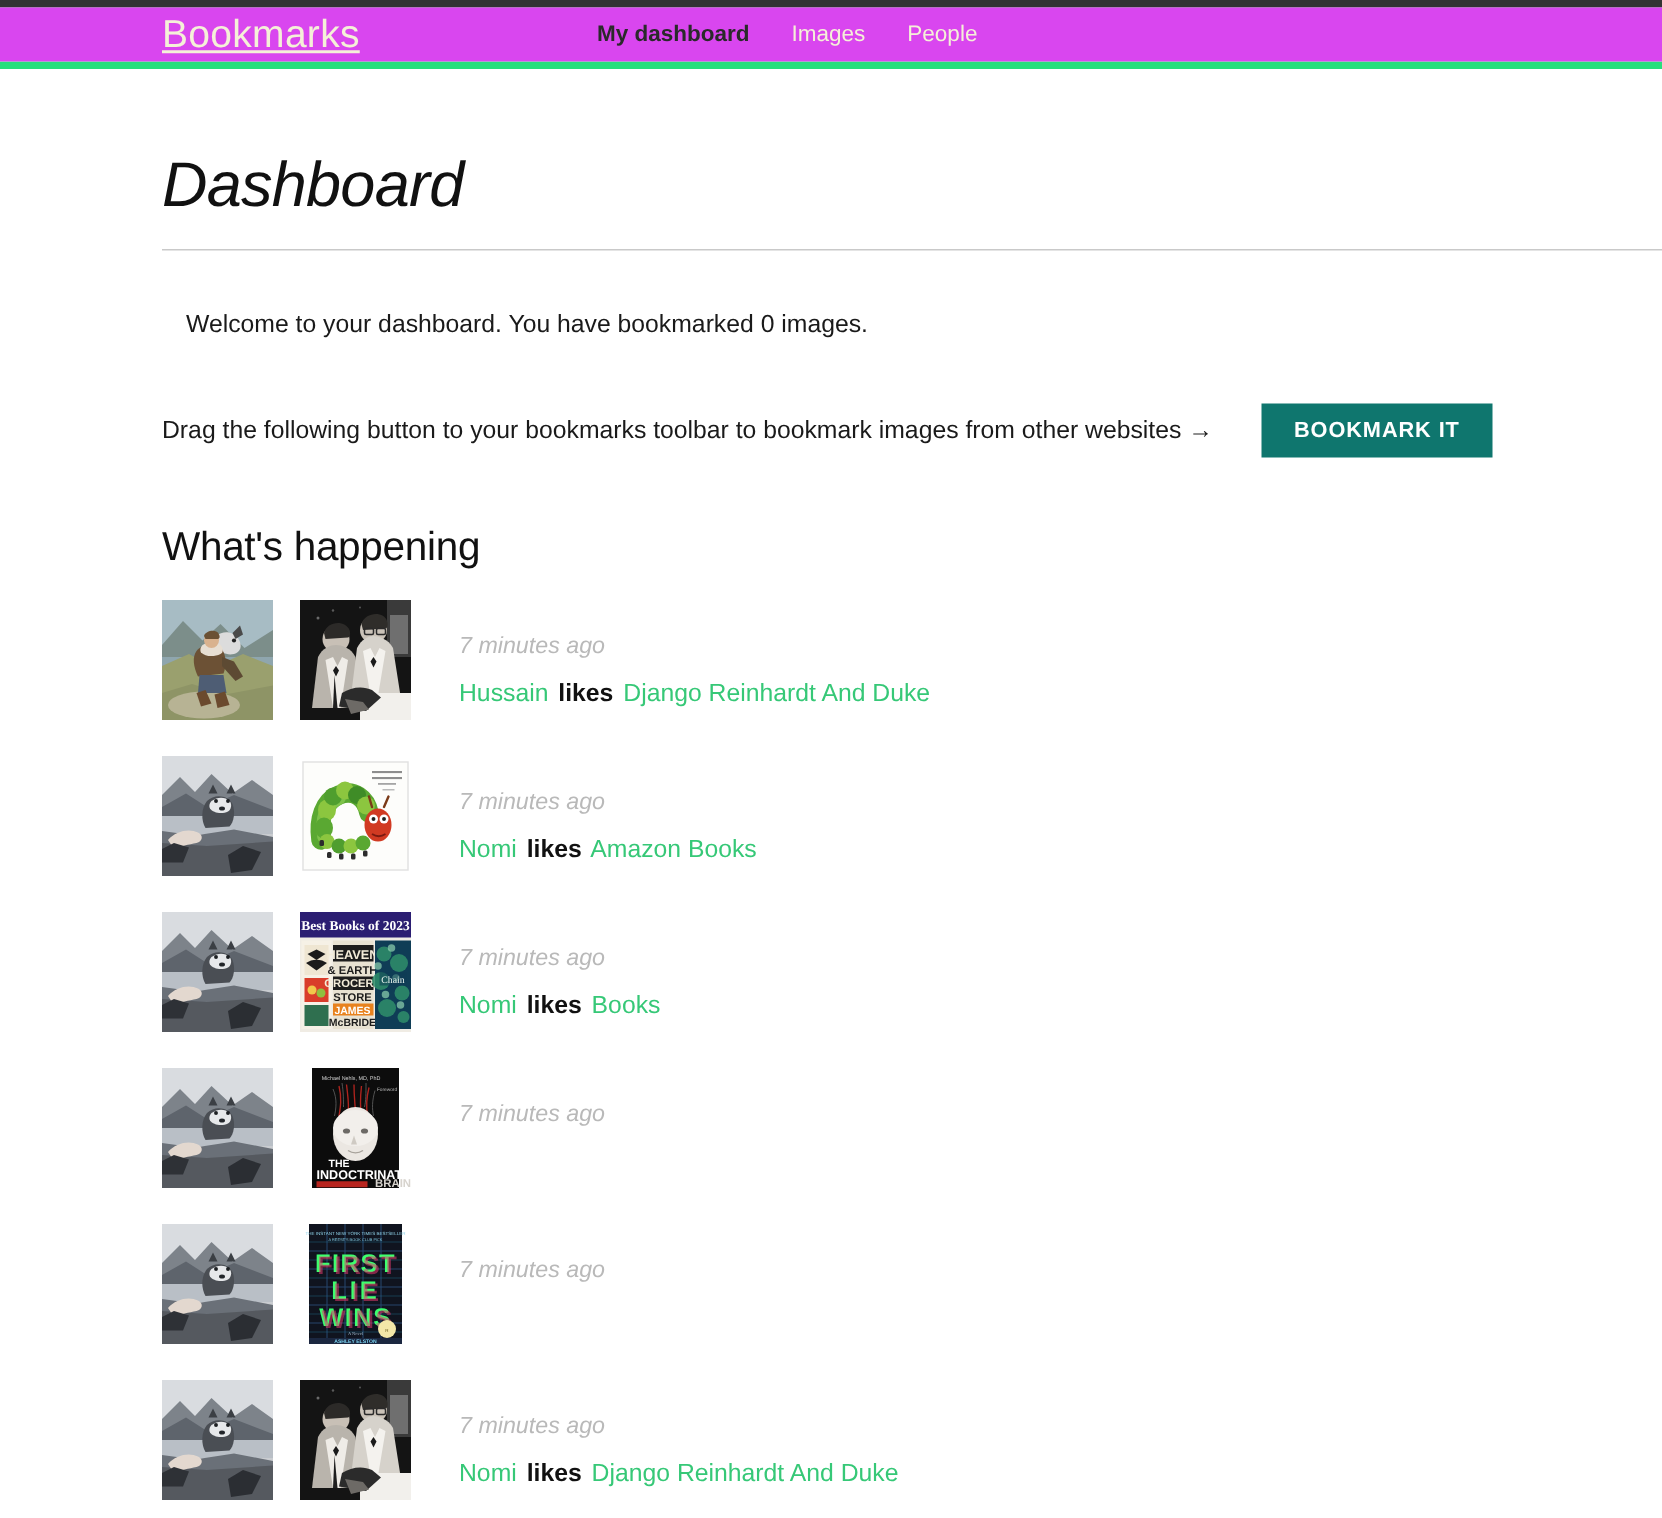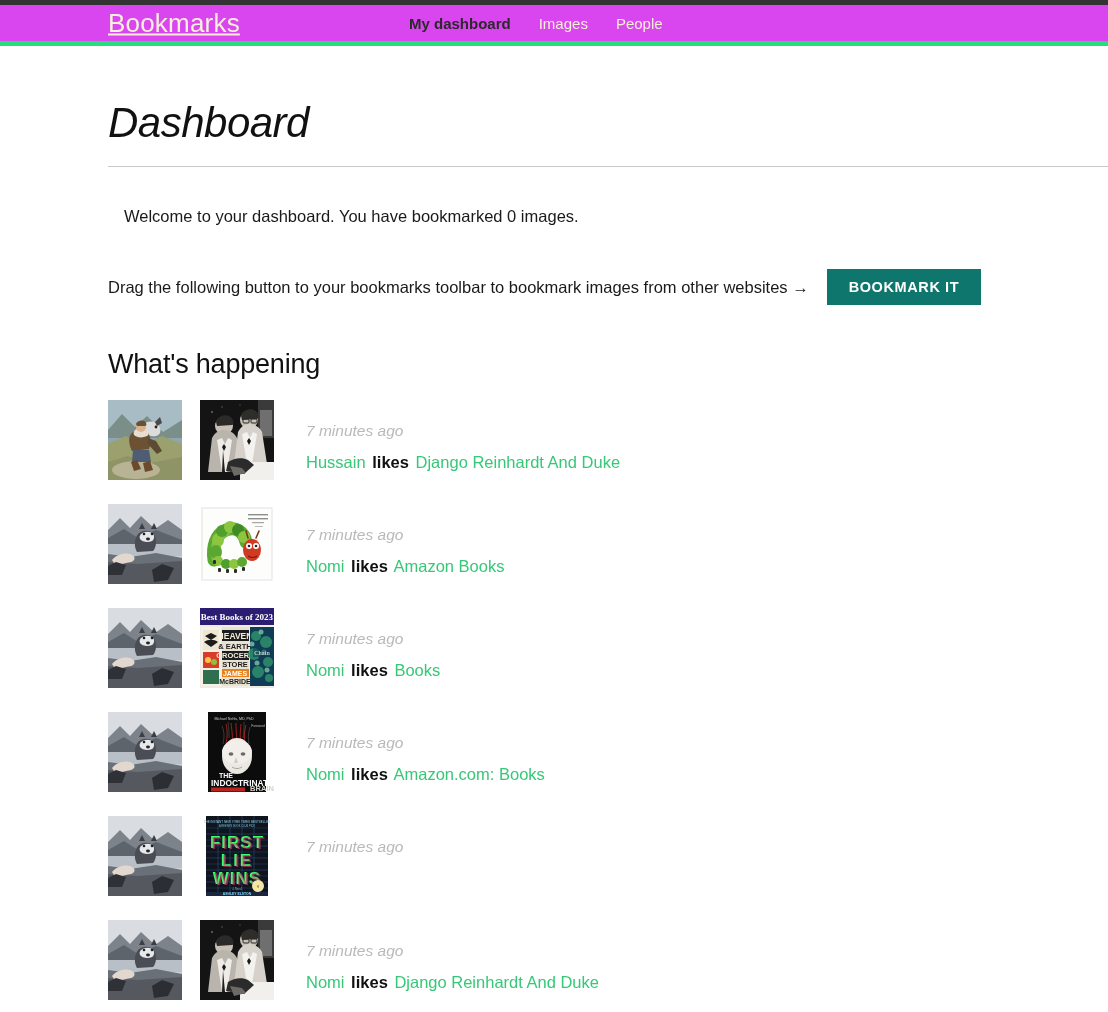--- a/index.html
+++ b/index.html
@@ -47,21 +47,20 @@
     white-space: nowrap;
   }
   #main-nav {
     position: absolute;
     left: 398px;
     top: 50%;
     transform: translateY(-50%);
     display: flex;
     align-items: center;
     gap: 28px;
-    margin-left: 11px;
   }
   .nav-link {
     font-size: 15px;
     color: #f5f0d8;
     text-decoration: none;
     white-space: nowrap;
     line-height: 1;
   }
   .nav-link.is-active {
     color: #2a2a2a;
@@ -90,21 +89,21 @@
   .body-line {
     font-size: 16.5px;
     color: #1a1a1a;
     margin: 16px;
     padding-top: 24px;
     line-height: 1.2;
   }
   #bookmarklet-row {
     display: flex;
     align-items: center;
-    gap: 18px;
+    gap: 32px;
     padding-top: 26px;
   }
   #bookmarklet-text {
     font-size: 16.5px;
     color: #1a1a1a;
     white-space: nowrap;
   }
   #bookmarklet-button {
     display: inline-block;
     background: #0f766e;
@@ -283,21 +282,20 @@
             </svg>
           </a>
           <a class="thumb" href="#">
             <svg viewBox="0 0 74 80">
               <use href="#art-indoctrinated-brain-cover"></use>
             </svg>
           </a>
         </div>
         <div class="activity-text">
           <div class="activity-time">7 minutes ago</div>
-          <div class="activity-sentence"><a class="user-link" href="#">Nomi</a> <span class="verb">likes</span> <a class="target-link" href="#">Amazon.com: Books</a></div>
         </div>
       </div>
       <div class="activity-row">
         <div class="thumbs">
           <a class="thumb" href="#">
             <svg viewBox="0 0 74 80">
               <use href="#art-wolf-mountain-photo"></use>
             </svg>
           </a>
           <a class="thumb" href="#">

